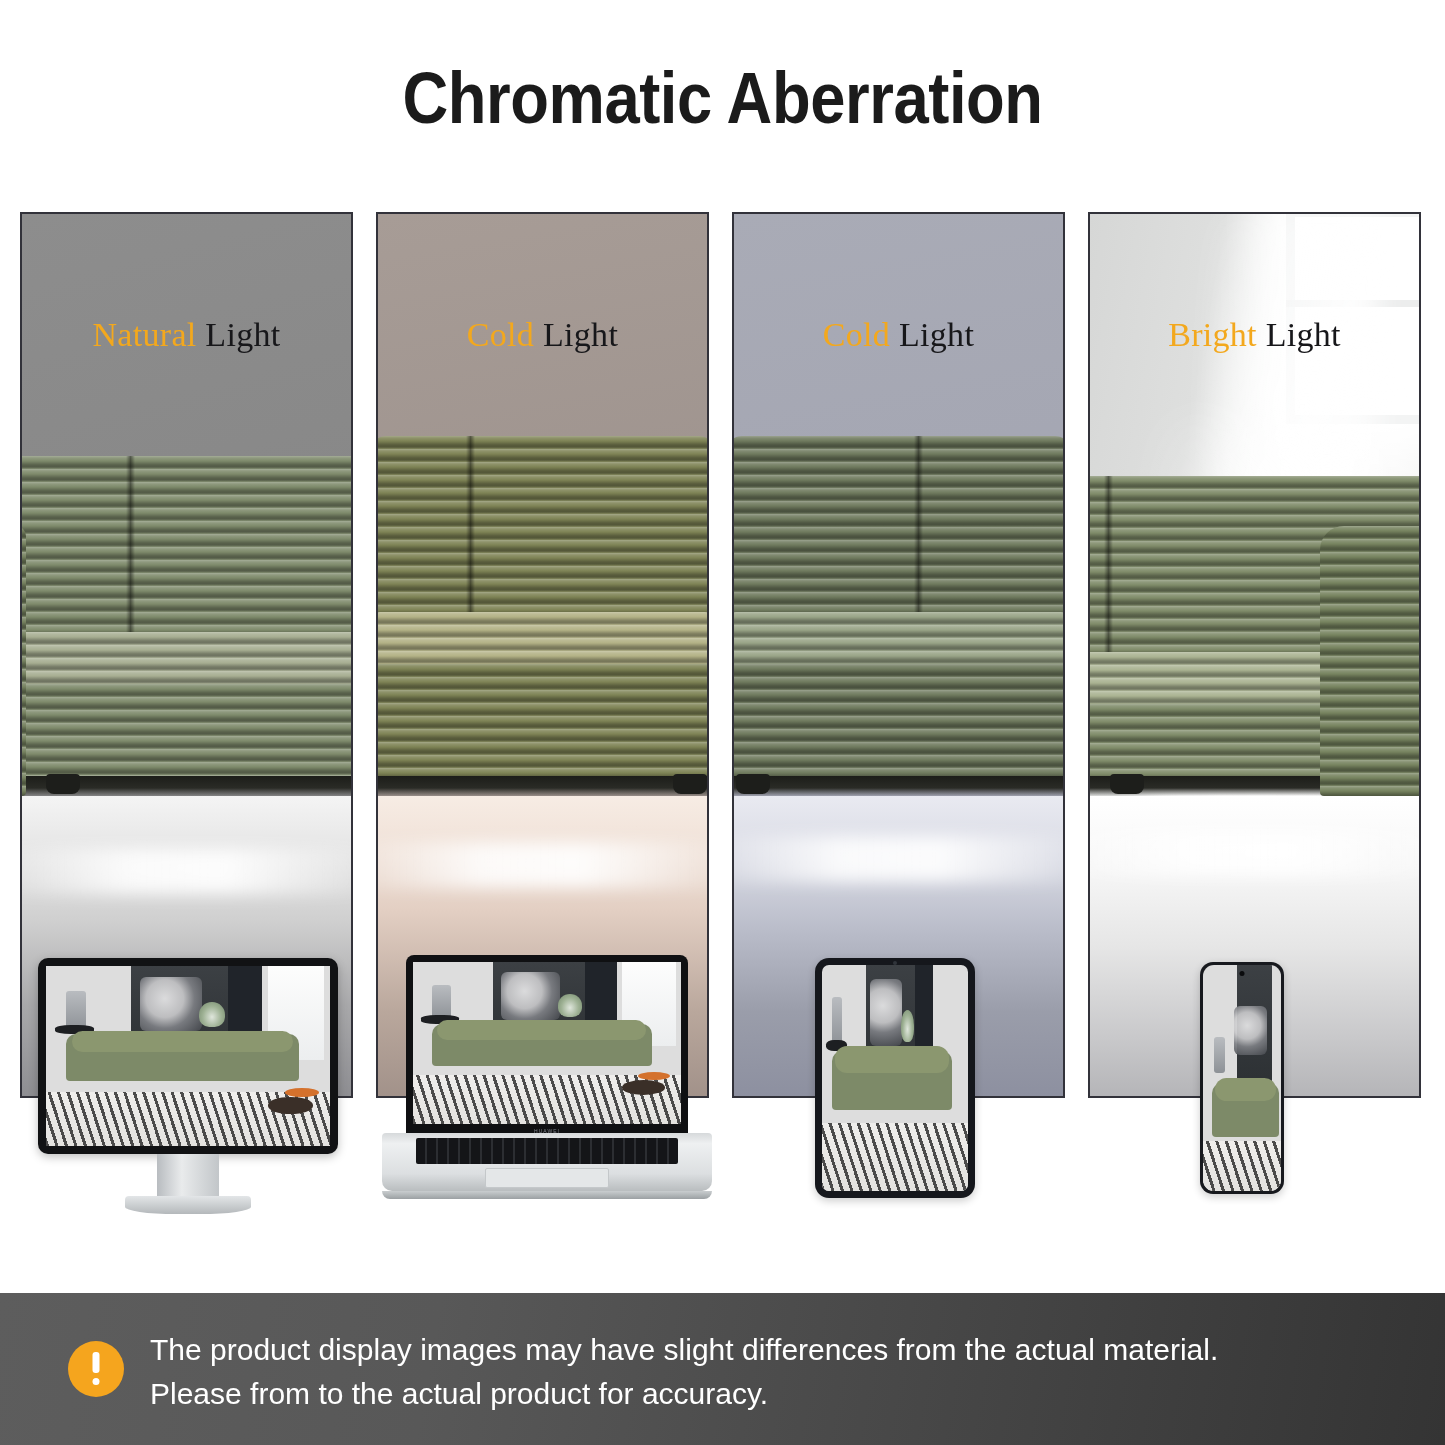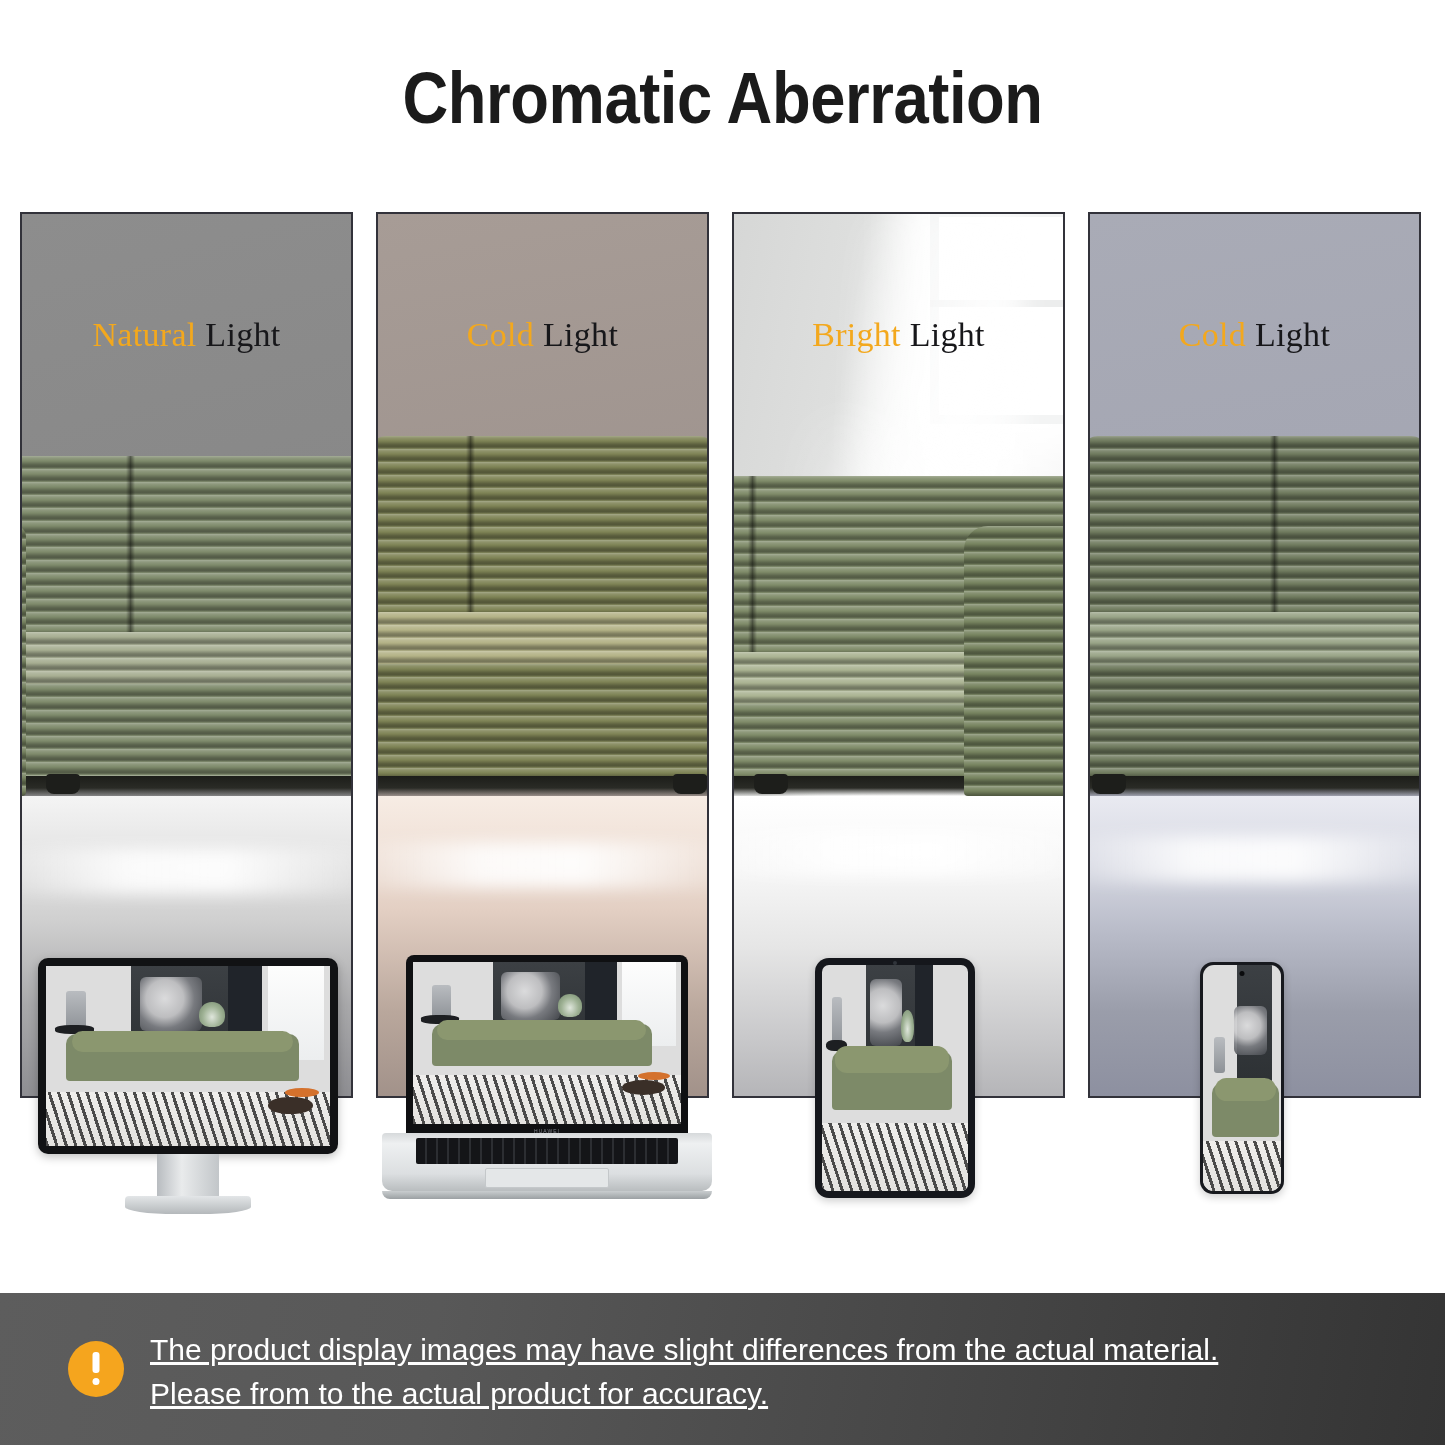--- a/index.html
+++ b/index.html
@@ -259,21 +259,21 @@
     position:absolute;left:50%;top:37px;transform:translateX(-50%);
     width:7px;height:7px;background:#ffffff;border-radius:50%;
   }
   .footer-text{
     position:absolute;left:150px;top:35px;right:30px;
     color:#ffffff;
     font-size:30px;
     line-height:1.45;
     font-family:"Liberation Sans","DejaVu Sans",sans-serif;
   }
-  .footer-text div{white-space:nowrap;text-decoration:underline;}
+  .footer-text div{white-space:nowrap;}
 </style>
 </head>
 <body>
 
 <div class="page-title">Chromatic Aberration</div>
 
 <div class="panels">
 
   <div class="panel p1">
     <div class="wall"></div>
@@ -305,58 +305,58 @@
       <div class="sofa-seat rib"></div>
       <div class="sofa-base rib"></div>
       <div class="sofa-shadow"></div>
       <div class="sofa-foot" style="right:8px;"></div>
     </div>
     <div class="light-label">
       <span class="hl">Cold</span><span class="rest"> Light</span>
     </div>
   </div>
 
+  <div class="panel p3">
+    <div class="wall"></div>
+    <div class="floor">
+      <div class="floor-streak" style="top:40px;"></div>
+    </div>
+    <div class="sofa">
+      <div class="sofa-back rib"></div>
+      <div class="seam" style="left:188px;"></div>
+      <div class="sofa-seat rib"></div>
+      <div class="sofa-base rib"></div>
+      <div class="sofa-shadow"></div>
+      <div class="sofa-foot" style="left:10px;"></div>
+    </div>
+    <div class="light-label">
+      <span class="hl">Cold</span><span class="rest"> Light</span>
+    </div>
+  </div>
+
   <div class="panel p4">
     <div class="wall"></div>
     <div class="window-frame"></div>
     <div class="window-mullion"></div>
     <div class="light-beam"></div>
     <div class="light-beam2"></div>
     <div class="floor">
       <div class="floor-streak" style="top:34px;"></div>
     </div>
     <div class="sofa">
       <div class="sofa-back rib"></div>
       <div class="seam" style="left:34px;"></div>
       <div class="sofa-seat rib"></div>
       <div class="sofa-base rib"></div>
       <div class="arm rib"></div>
       <div class="sofa-shadow"></div>
       <div class="sofa-foot" style="left:40px;"></div>
     </div>
     <div class="light-label">
       <span class="hl">Bright</span><span class="rest"> Light</span>
-    </div>
-  </div>
-
-  <div class="panel p3">
-    <div class="wall"></div>
-    <div class="floor">
-      <div class="floor-streak" style="top:40px;"></div>
-    </div>
-    <div class="sofa">
-      <div class="sofa-back rib"></div>
-      <div class="seam" style="left:188px;"></div>
-      <div class="sofa-seat rib"></div>
-      <div class="sofa-base rib"></div>
-      <div class="sofa-shadow"></div>
-      <div class="sofa-foot" style="left:10px;"></div>
-    </div>
-    <div class="light-label">
-      <span class="hl">Cold</span><span class="rest"> Light</span>
     </div>
   </div>
 </div>
 
 <div class="devices">
 
   <div class="device" id="monitor">
     <div class="mon-bezel">
       <div class="mon-screen screen-photo">
         <div class="rm-dark"></div>

